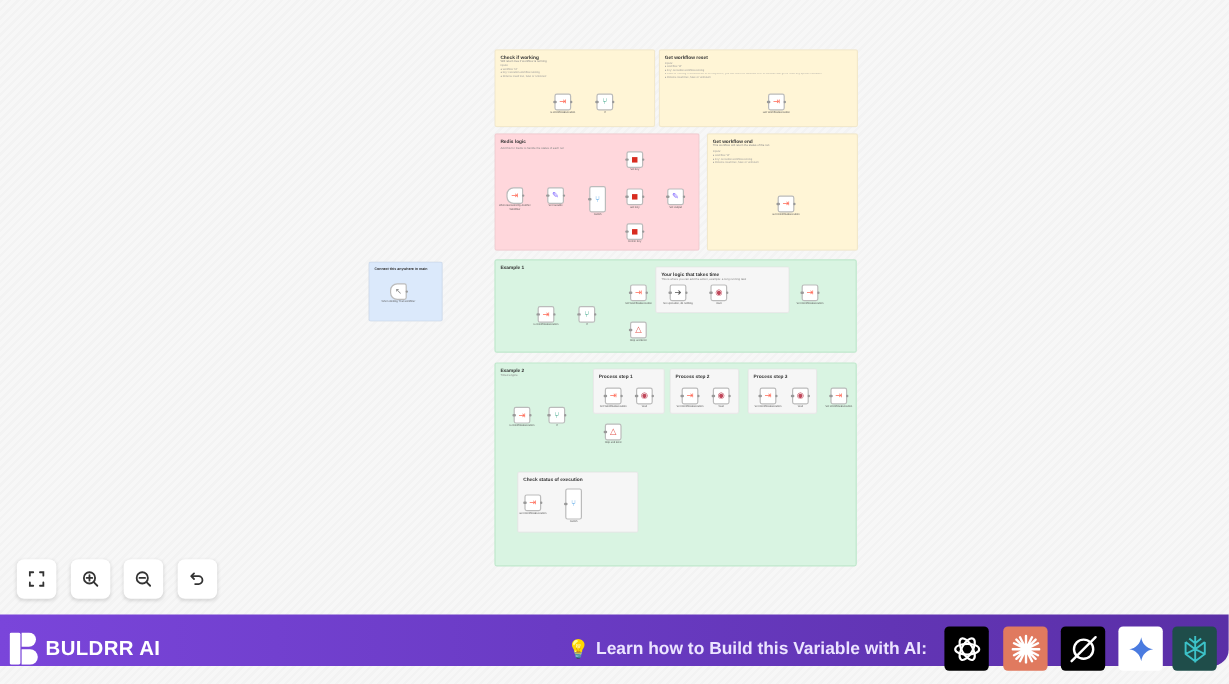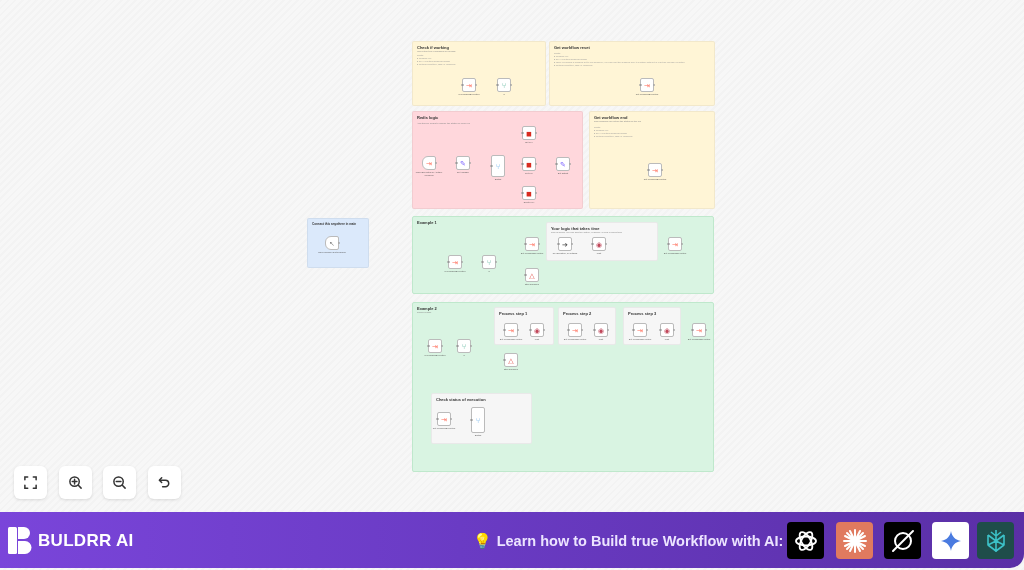--- a/index.html
+++ b/index.html
@@ -44,21 +44,21 @@
   svg.edges { position: absolute; left: 0; top: 0; width: 1024px; height: 512px; pointer-events: none; }
 
   .ctrl-btn {
     position: absolute; top: 466px; width: 33px; height: 33px; background: #fff;
     border-radius: 6px; box-shadow: 0 1px 3px rgba(0,0,0,0.12);
     display: flex; align-items: center; justify-content: center; cursor: pointer;
   }
   .ctrl-btn svg { width: 15px; height: 15px; }
 
   .footer {
-    position: absolute; left: 0; top: 512px; width: 1024px; height: 56px;
+    position: absolute; left: 0; top: 512px; width: 1024px; height: 43px;
     background: linear-gradient(90deg, #7a45da 0%, #6a3bc4 45%, #5a2fa6 100%);
     border-radius: 0 0 14px 0;
     display: flex; align-items: center;
   }
   .brand { position: absolute; left: 8px; top: 15px; display: flex; align-items: center; }
   .brand-logo { width: 24px; height: 27px; position: relative; }
   .brand-name { color: #fff; font-weight: bold; font-size: 17px; margin-left: 6px; letter-spacing: 0.3px; }
   .cta { position: absolute; left: 473px; top: 20px; display: flex; align-items: center; }
   .cta-bulb { color: #ffd400; font-size: 15px; margin-right: 5px; }
   .cta-text { color: #ece4ff; font-size: 14.5px; font-weight: bold; }
@@ -384,21 +384,21 @@
   <div class="brand">
     <svg class="brand-logo" viewBox="0 0 24 27">
       <rect x="0" y="0" width="9" height="27" rx="1.5" fill="#fff"></rect>
       <path d="M10 0h6a6 6 0 010 12h-6z" fill="#fff"></path>
       <path d="M10 14h7a6.5 6.5 0 010 13h-7z" fill="#fff"></path>
     </svg>
     <span class="brand-name">BULDRR AI</span>
   </div>
   <div class="cta">
     <span class="cta-bulb">💡</span>
-    <span class="cta-text">Learn how to Build true Workflow with AI:</span>
+    <span class="cta-text">Learn how to Build this Variable with AI:</span>
   </div>
 </div>
 
 <div class="ai-icon" style="left:787px;background:#000;">
   <svg width="26" height="26" viewBox="0 0 26 26" fill="none" stroke="#fff" stroke-width="1.8">
     <ellipse cx="13" cy="13" rx="10" ry="4.5"></ellipse>
     <ellipse cx="13" cy="13" rx="10" ry="4.5" transform="rotate(60 13 13)"></ellipse>
     <ellipse cx="13" cy="13" rx="10" ry="4.5" transform="rotate(120 13 13)"></ellipse>
   </svg>
 </div>

